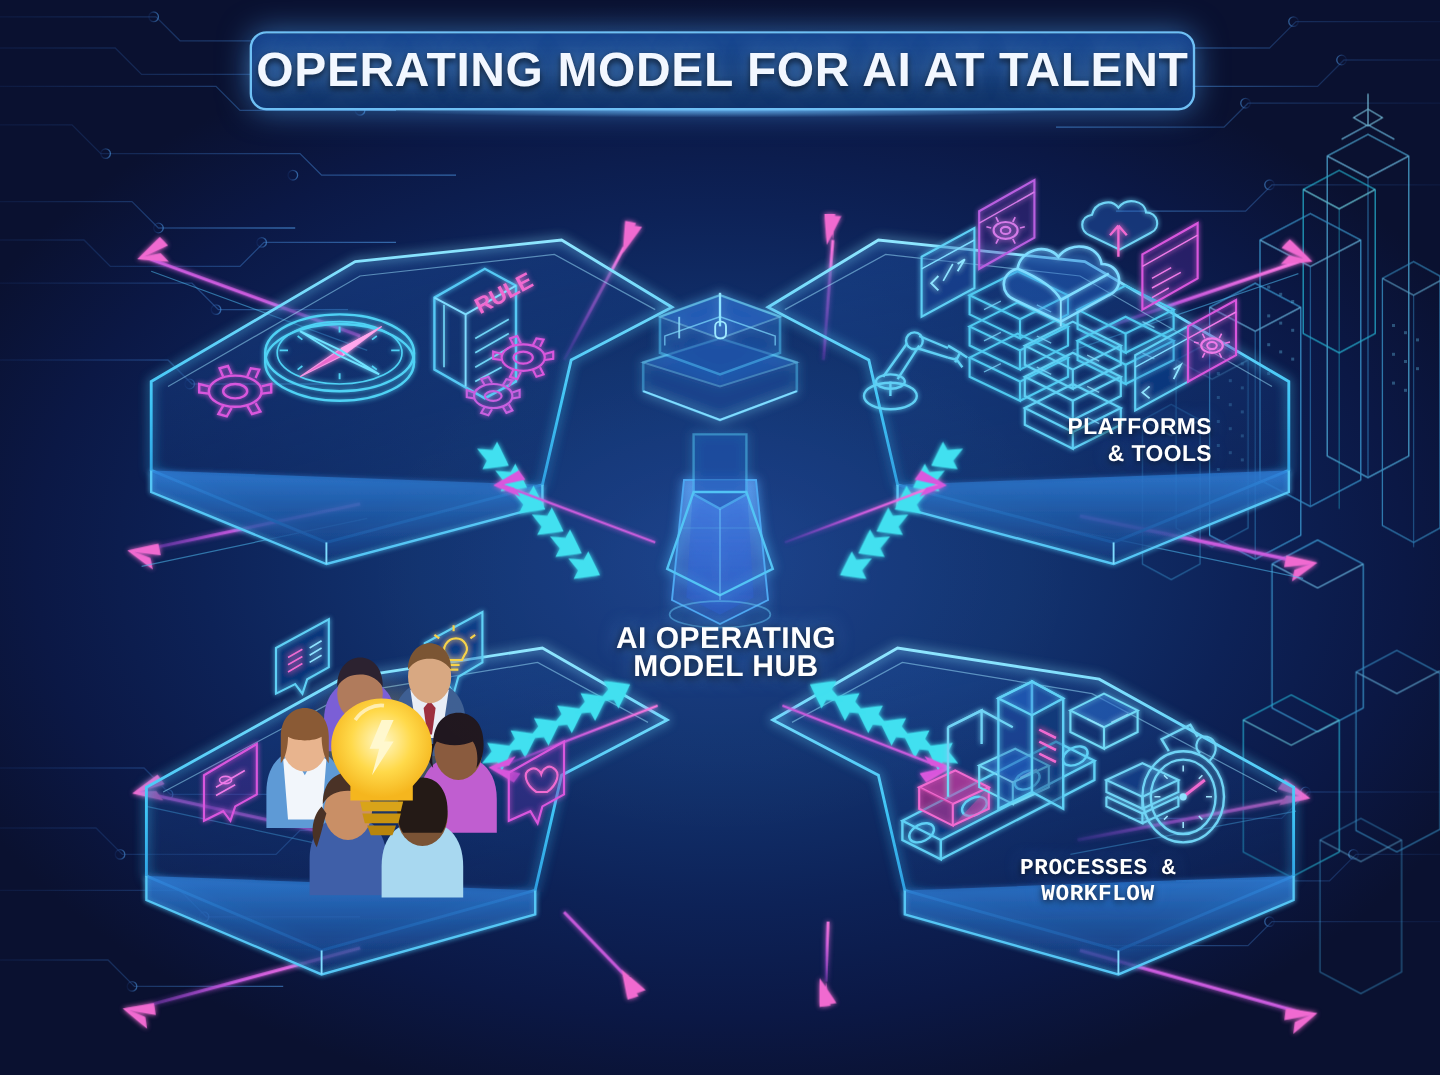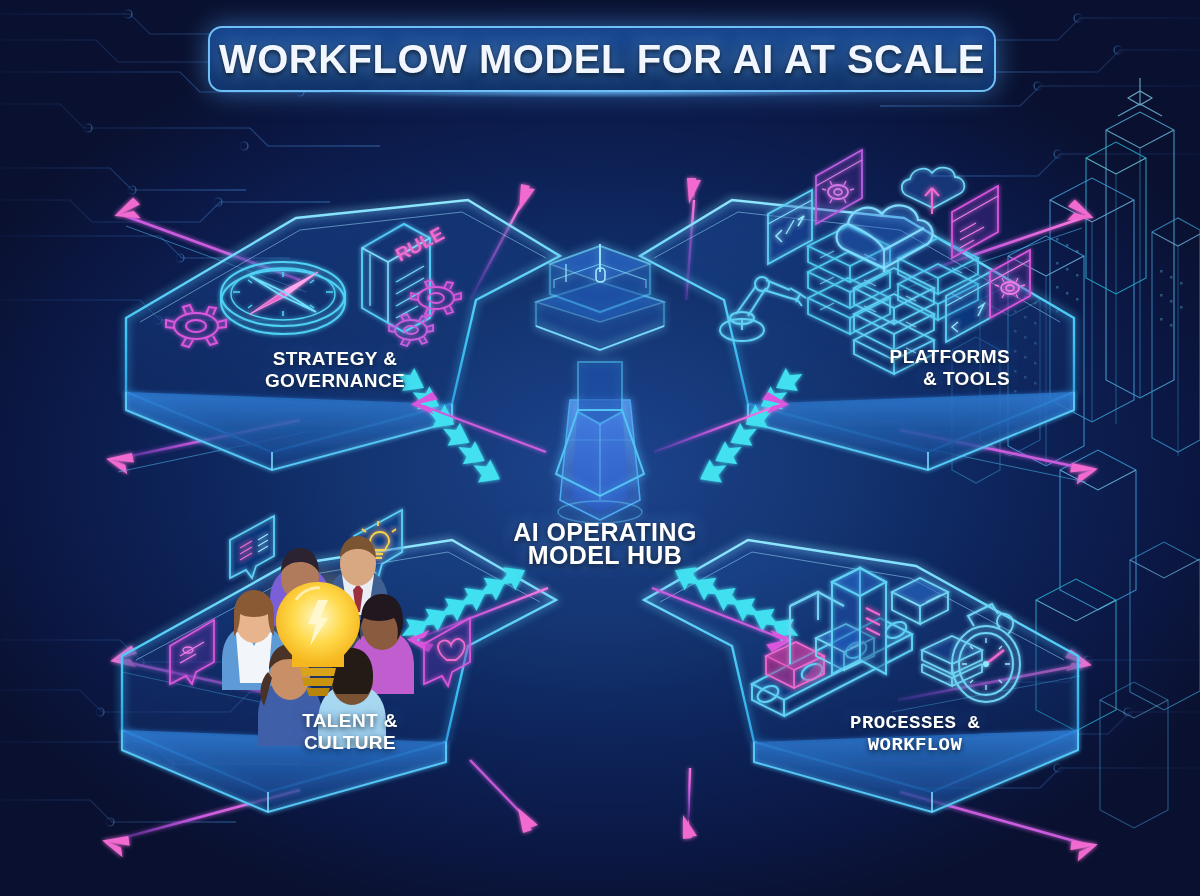--- a/index.html
+++ b/index.html
@@ -791,31 +791,27 @@
       </g>
     </g>
   </svg>
 
   <svg class="layer" viewBox="0 0 1200 896" style="mix-blend-mode:screen;opacity:.5">
     <ellipse cx="600" cy="480" rx="300" ry="220" fill="url(#gBulbHalo)" opacity="0.07"></ellipse>
   </svg>
 
   <div id="title-glow"></div>
   <div id="title-bar">
-    <span id="title-text">WORKFLOW MODEL FOR AI AT SCALE</span>
+    <span id="title-text">OPERATING MODEL FOR AI AT TALENT</span>
   </div>
 
-  <div class="qlabel" id="label-strategy">STRATEGY &amp;
-GOVERNANCE</div>
 
   <div class="qlabel" id="label-platforms">PLATFORMS
 &amp; TOOLS</div>
 
-  <div class="qlabel" id="label-talent">TALENT &amp;
-CULTURE</div>
 
   <div class="qlabel" id="label-processes">PROCESSES &amp;
 WORKFLOW</div>
 
   <div class="qlabel" id="label-hub">AI OPERATING
 MODEL HUB</div>
 
 </div>
 
 </body></html>

